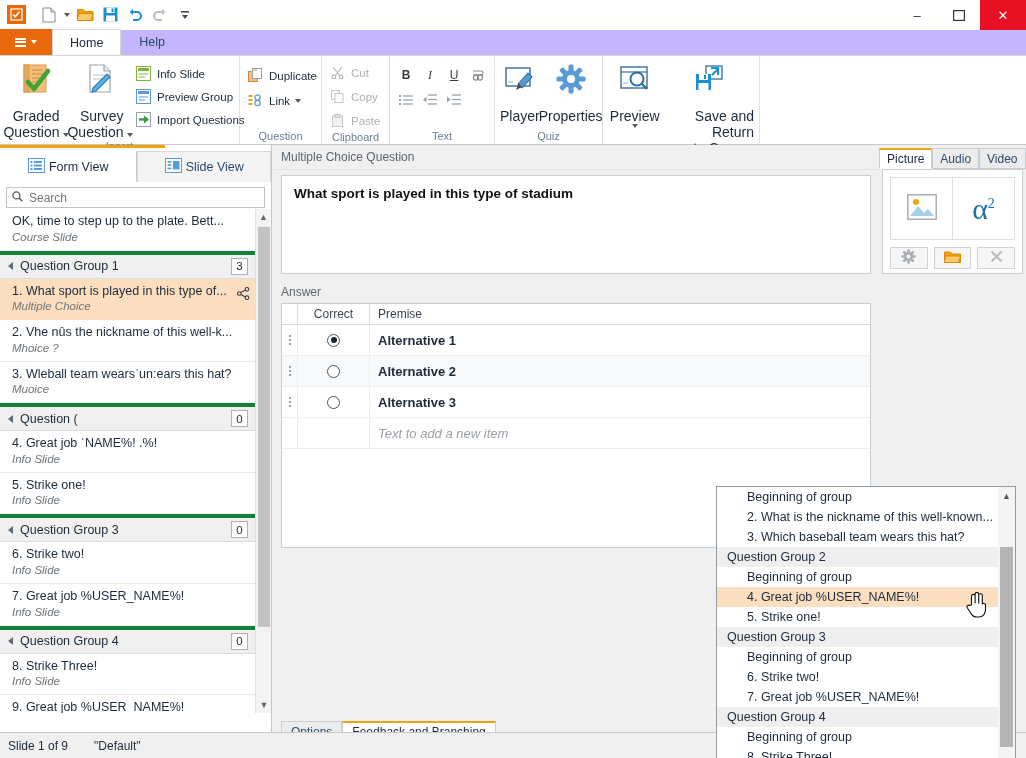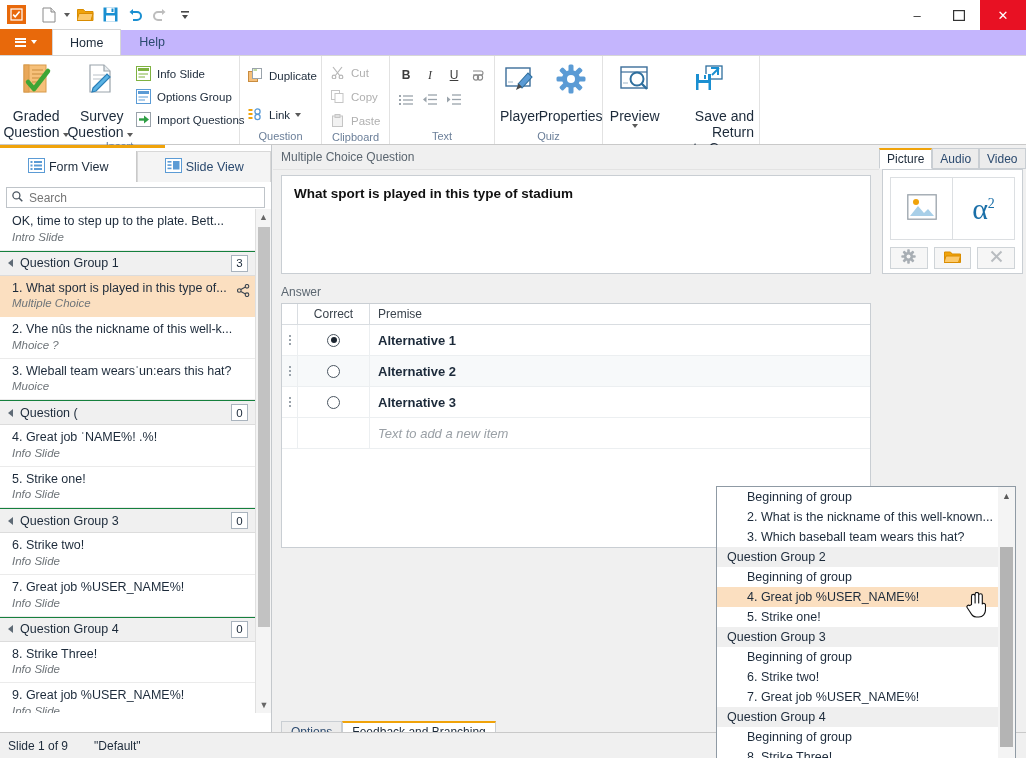--- a/index.html
+++ b/index.html
@@ -99,21 +99,21 @@
   .lp-search { margin:5px 6px 4px 6px; height:21px; border:1px solid #bfc4c9; background:#fff;
                display:flex; align-items:center; gap:4px; padding:0 5px; }
   .lp-search input { border:none; outline:none; font-size:12px; color:#9aa0a6; flex:1;
                      font-family:"Liberation Sans", sans-serif; background:transparent; }
   .lp-list { position:absolute; left:0; top:64px; width:256px; height:504px; overflow:hidden; background:#fff; }
   .li-slide { padding:5px 24px 5px 12px; position:relative; cursor:default; border-bottom:1px solid #ebebeb; }
   .li-slide.sel { background:#fbdfc0; border-bottom:1px solid #fbdfc0; }
   .li-title { font-size:12.5px; color:#1c2a3a; line-height:1.25; white-space:nowrap; overflow:hidden; }
   .li-sub { font-size:11.5px; color:#6e7479; font-style:italic; line-height:1.3; }
   .li-group { background:#f0f0f0; padding:3px 8px 3px 8px; display:flex; align-items:center;
-              border-top:1px solid #15803d; border-bottom:1px solid #dcdcdc; cursor:default; }
+              border-top:4px solid #15803d; border-bottom:1px solid #dcdcdc; cursor:default; }
   .li-group .tri { width:0;height:0;border-top:4px solid transparent;border-bottom:4px solid transparent;
                    border-right:5px solid #5f6b76; margin-right:7px; }
   .li-group .gname { flex:1; font-size:12.5px; color:#1c2a3a; }
   .li-group .gcount { min-width:17px; height:17px; border:1px solid #a9b3bd; background:#fff;
                       font-size:11.5px; display:flex; align-items:center; justify-content:center; color:#1c2a3a; }
   .share-ico { position:absolute; right:6px; top:8px; }
   .lp-scroll { position:absolute; right:0; top:64px; width:16px; height:504px; background:#f4f4f4; border-left:1px solid #e0e0e0; }
   .lp-scroll .arw { height:16px; display:flex; align-items:center; justify-content:center; color:#666; font-size:9px; }
   .lp-scroll .thumb { position:absolute; left:2px; width:12px; background:#c2c2c2; }
 
@@ -328,39 +328,39 @@
             <span class="ico">
               <svg width="15" height="15" viewBox="0 0 15 15">
                   <rect x="0.5" y="0.5" width="14" height="14" fill="#fff" stroke="#5b9bd5" stroke-width="1"></rect>
                   <rect x="2" y="2" width="11" height="3" fill="#5b9bd5"></rect>
                   <g stroke="#5b9bd5" stroke-width="1">
                     <line x1="2.5" y1="8" x2="12" y2="8"></line>
                     <line x1="2.5" y1="11" x2="9" y2="11"></line>
                   </g>
                 </svg>
             </span>
-            <span>Options Group</span>
+            <span>Preview Group</span>
           </div>
           <div class="small-btn">
             <span class="ico">
               <svg width="15" height="15" viewBox="0 0 15 15">
                   <rect x="0.5" y="0.5" width="14" height="14" fill="#fff" stroke="#9aa3ab" stroke-width="1"></rect>
                   <path d="M3 7.5 h7" stroke="#2f9e44" stroke-width="2.4"></path>
                   <path d="M8 3.5 L13 7.5 L8 11.5 z" fill="#2f9e44"></path>
                 </svg>
             </span>
             <span>Import Questions</span>
           </div>
         </div>
       </div>
       <div class="rgroup-label">Insert</div>
     </div>
 
     <div class="rgroup" style="width:82px">
-      <div class="rgroup-body" style="flex-direction:column; padding-top:6px; gap:18px;">
+      <div class="rgroup-body" style="flex-direction:column; padding-top:6px; gap:4px;">
         <div class="small-btn">
           <span class="ico">
             <svg width="15" height="15" viewBox="0 0 15 15">
                 <rect x="0.5" y="3.5" width="9" height="10" fill="#f6c07a" stroke="#c98c3f" stroke-width="1"></rect>
                 <rect x="4.5" y="0.5" width="9" height="10" fill="#fff" stroke="#9aa3ab" stroke-width="1"></rect>
                 <path d="M5.5 2 L9 2" stroke="#7fb241" stroke-width="1"></path>
               </svg>
           </span>
           <span>Duplicate</span>
         </div>
@@ -585,21 +585,21 @@
               <circle cx="4.4" cy="4.4" r="3.5" fill="none" stroke="#4a5560" stroke-width="1.3"></circle>
               <line x1="7" y1="7" x2="10.3" y2="10.3" stroke="#4a5560" stroke-width="1.5"></line>
             </svg>
         </span>
         <input placeholder="Search" style="">
       </div>
 
       <div class="lp-list" id="lp-list">
           <div class="li-slide">
             <div class="li-title">OK, time to step up to the plate. Bett...</div>
-            <div class="li-sub">Intro Slide</div>
+            <div class="li-sub">Course Slide</div>
           </div>
           <div class="li-group">
             <span class="tri"></span>
             <span class="gname">Question Group 1</span>
             <span class="gcount">3</span>
           </div>
           <div class="li-slide sel">
             <div class="li-title">1. What sport is played in this type of...</div>
             <div class="li-sub">Multiple Choice</div>
             <span class="share-ico"><svg width="13" height="13" viewBox="0 0 13 13">

